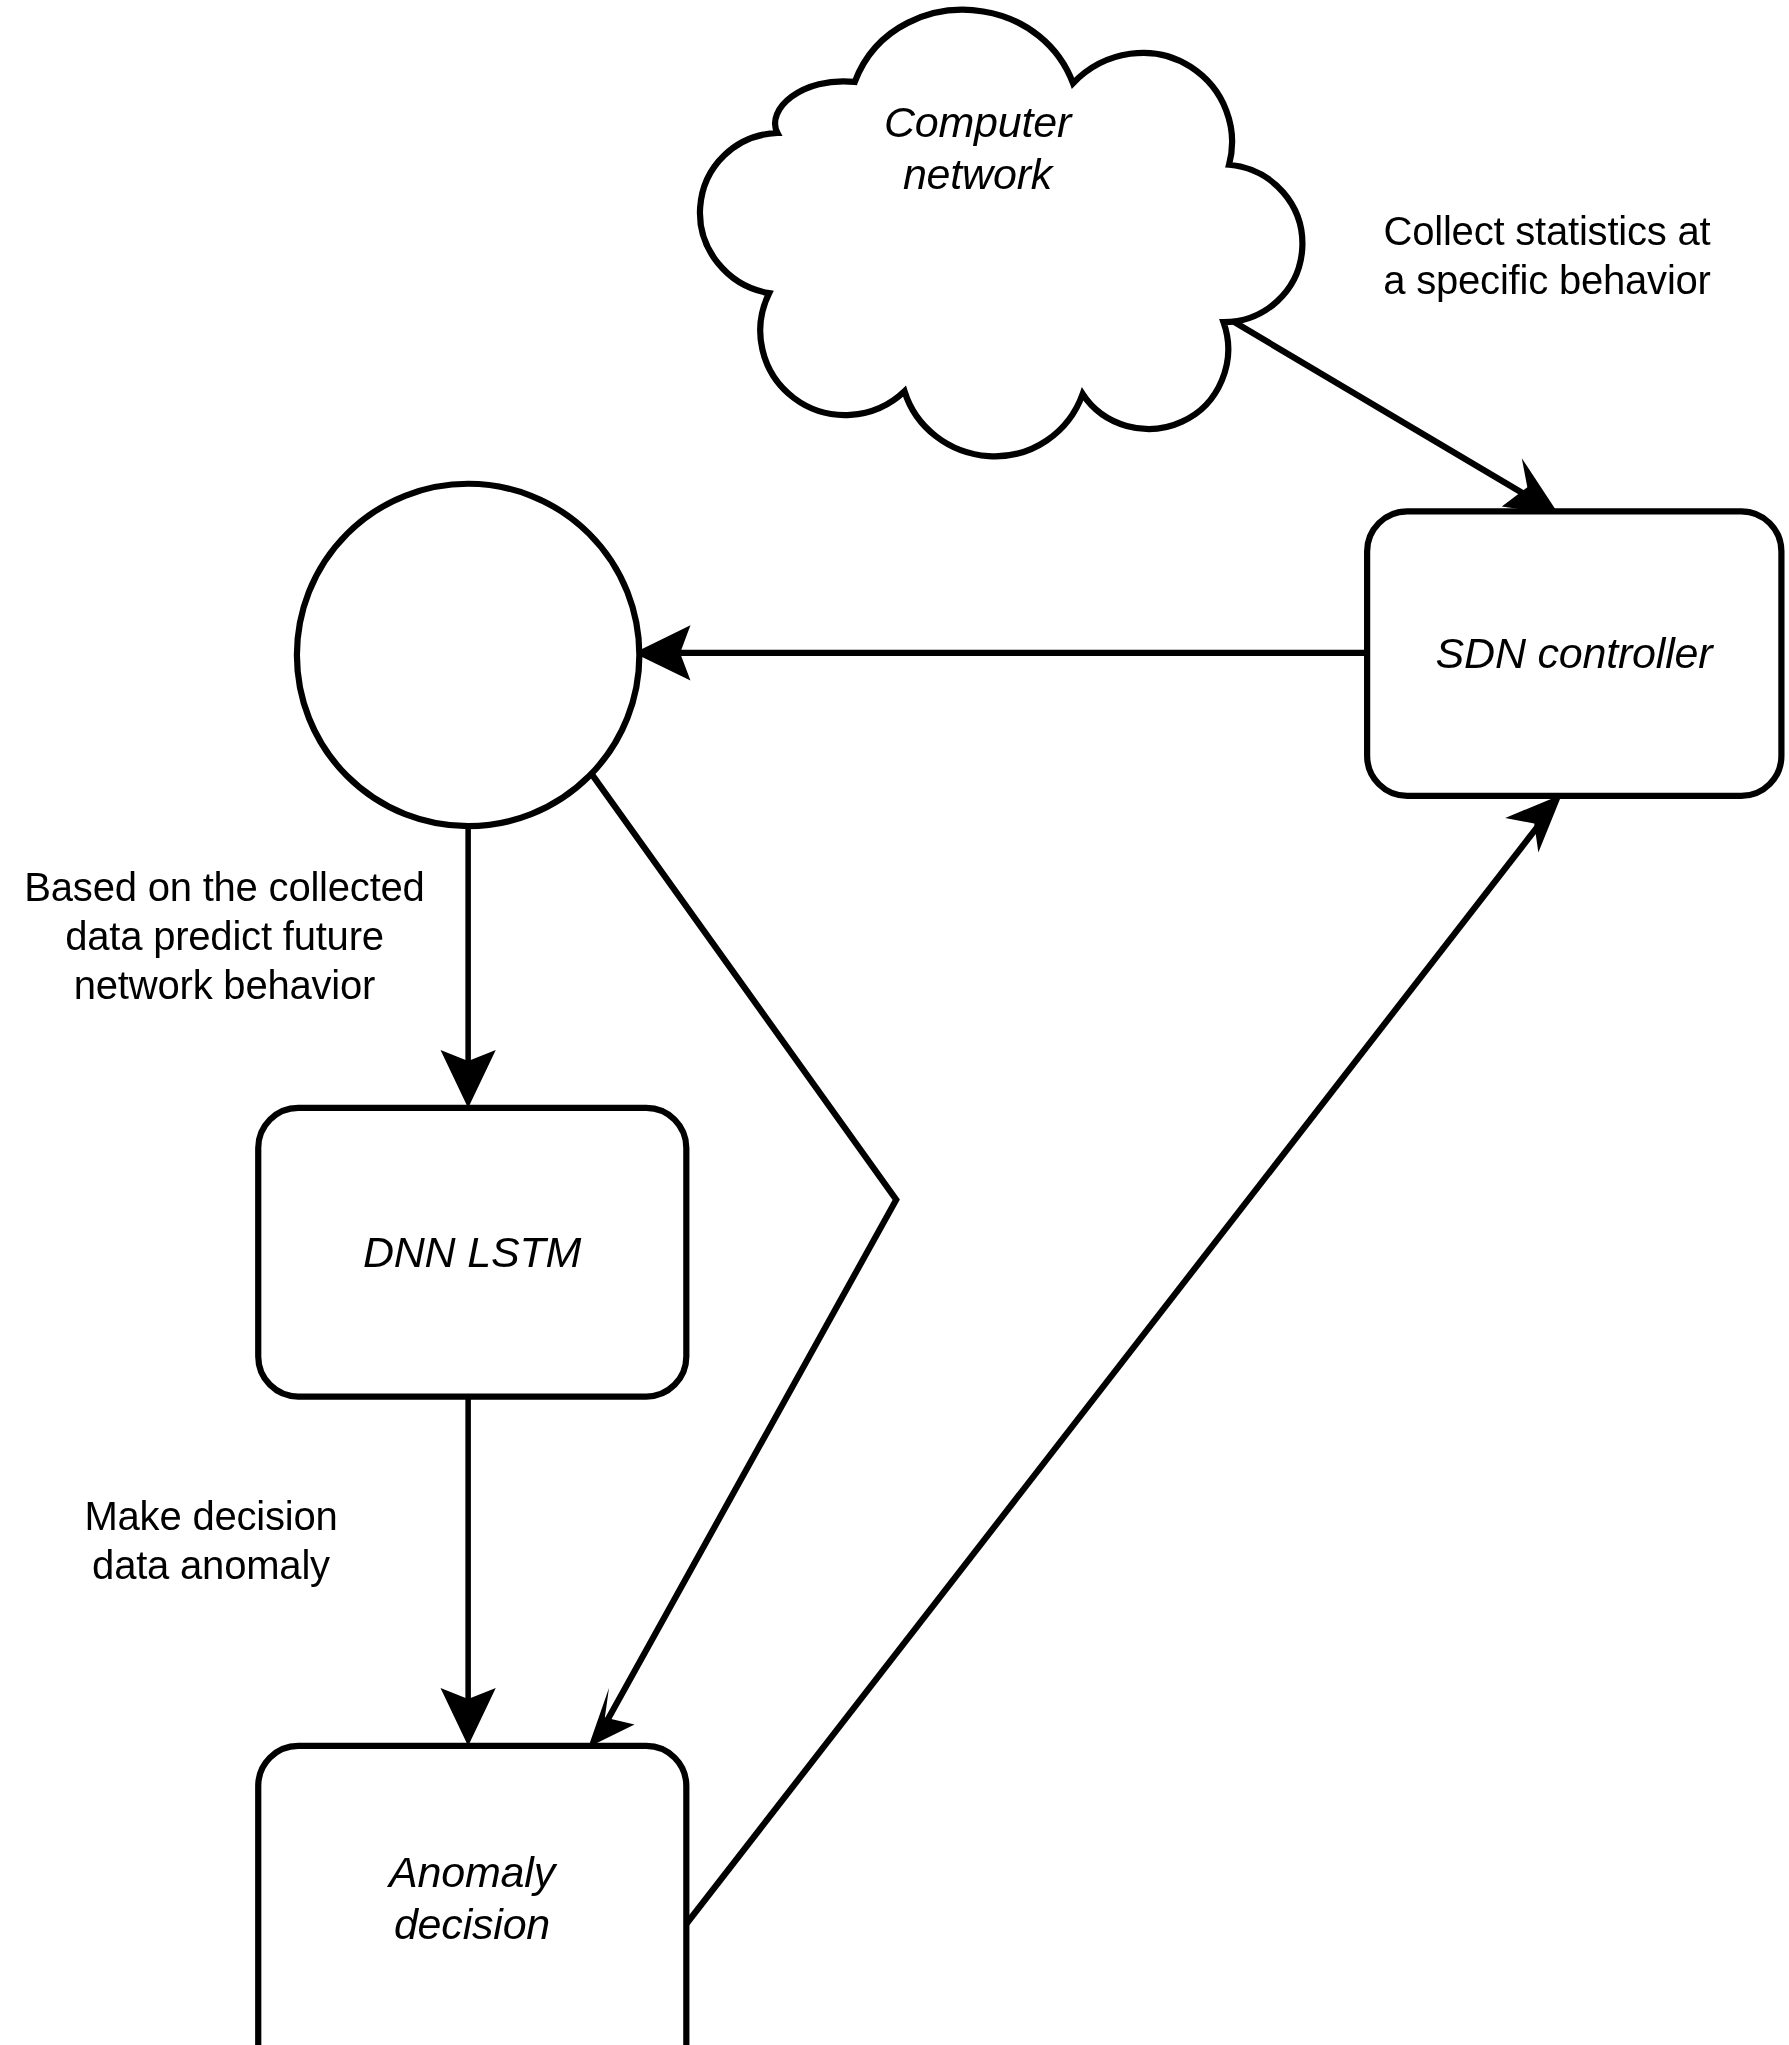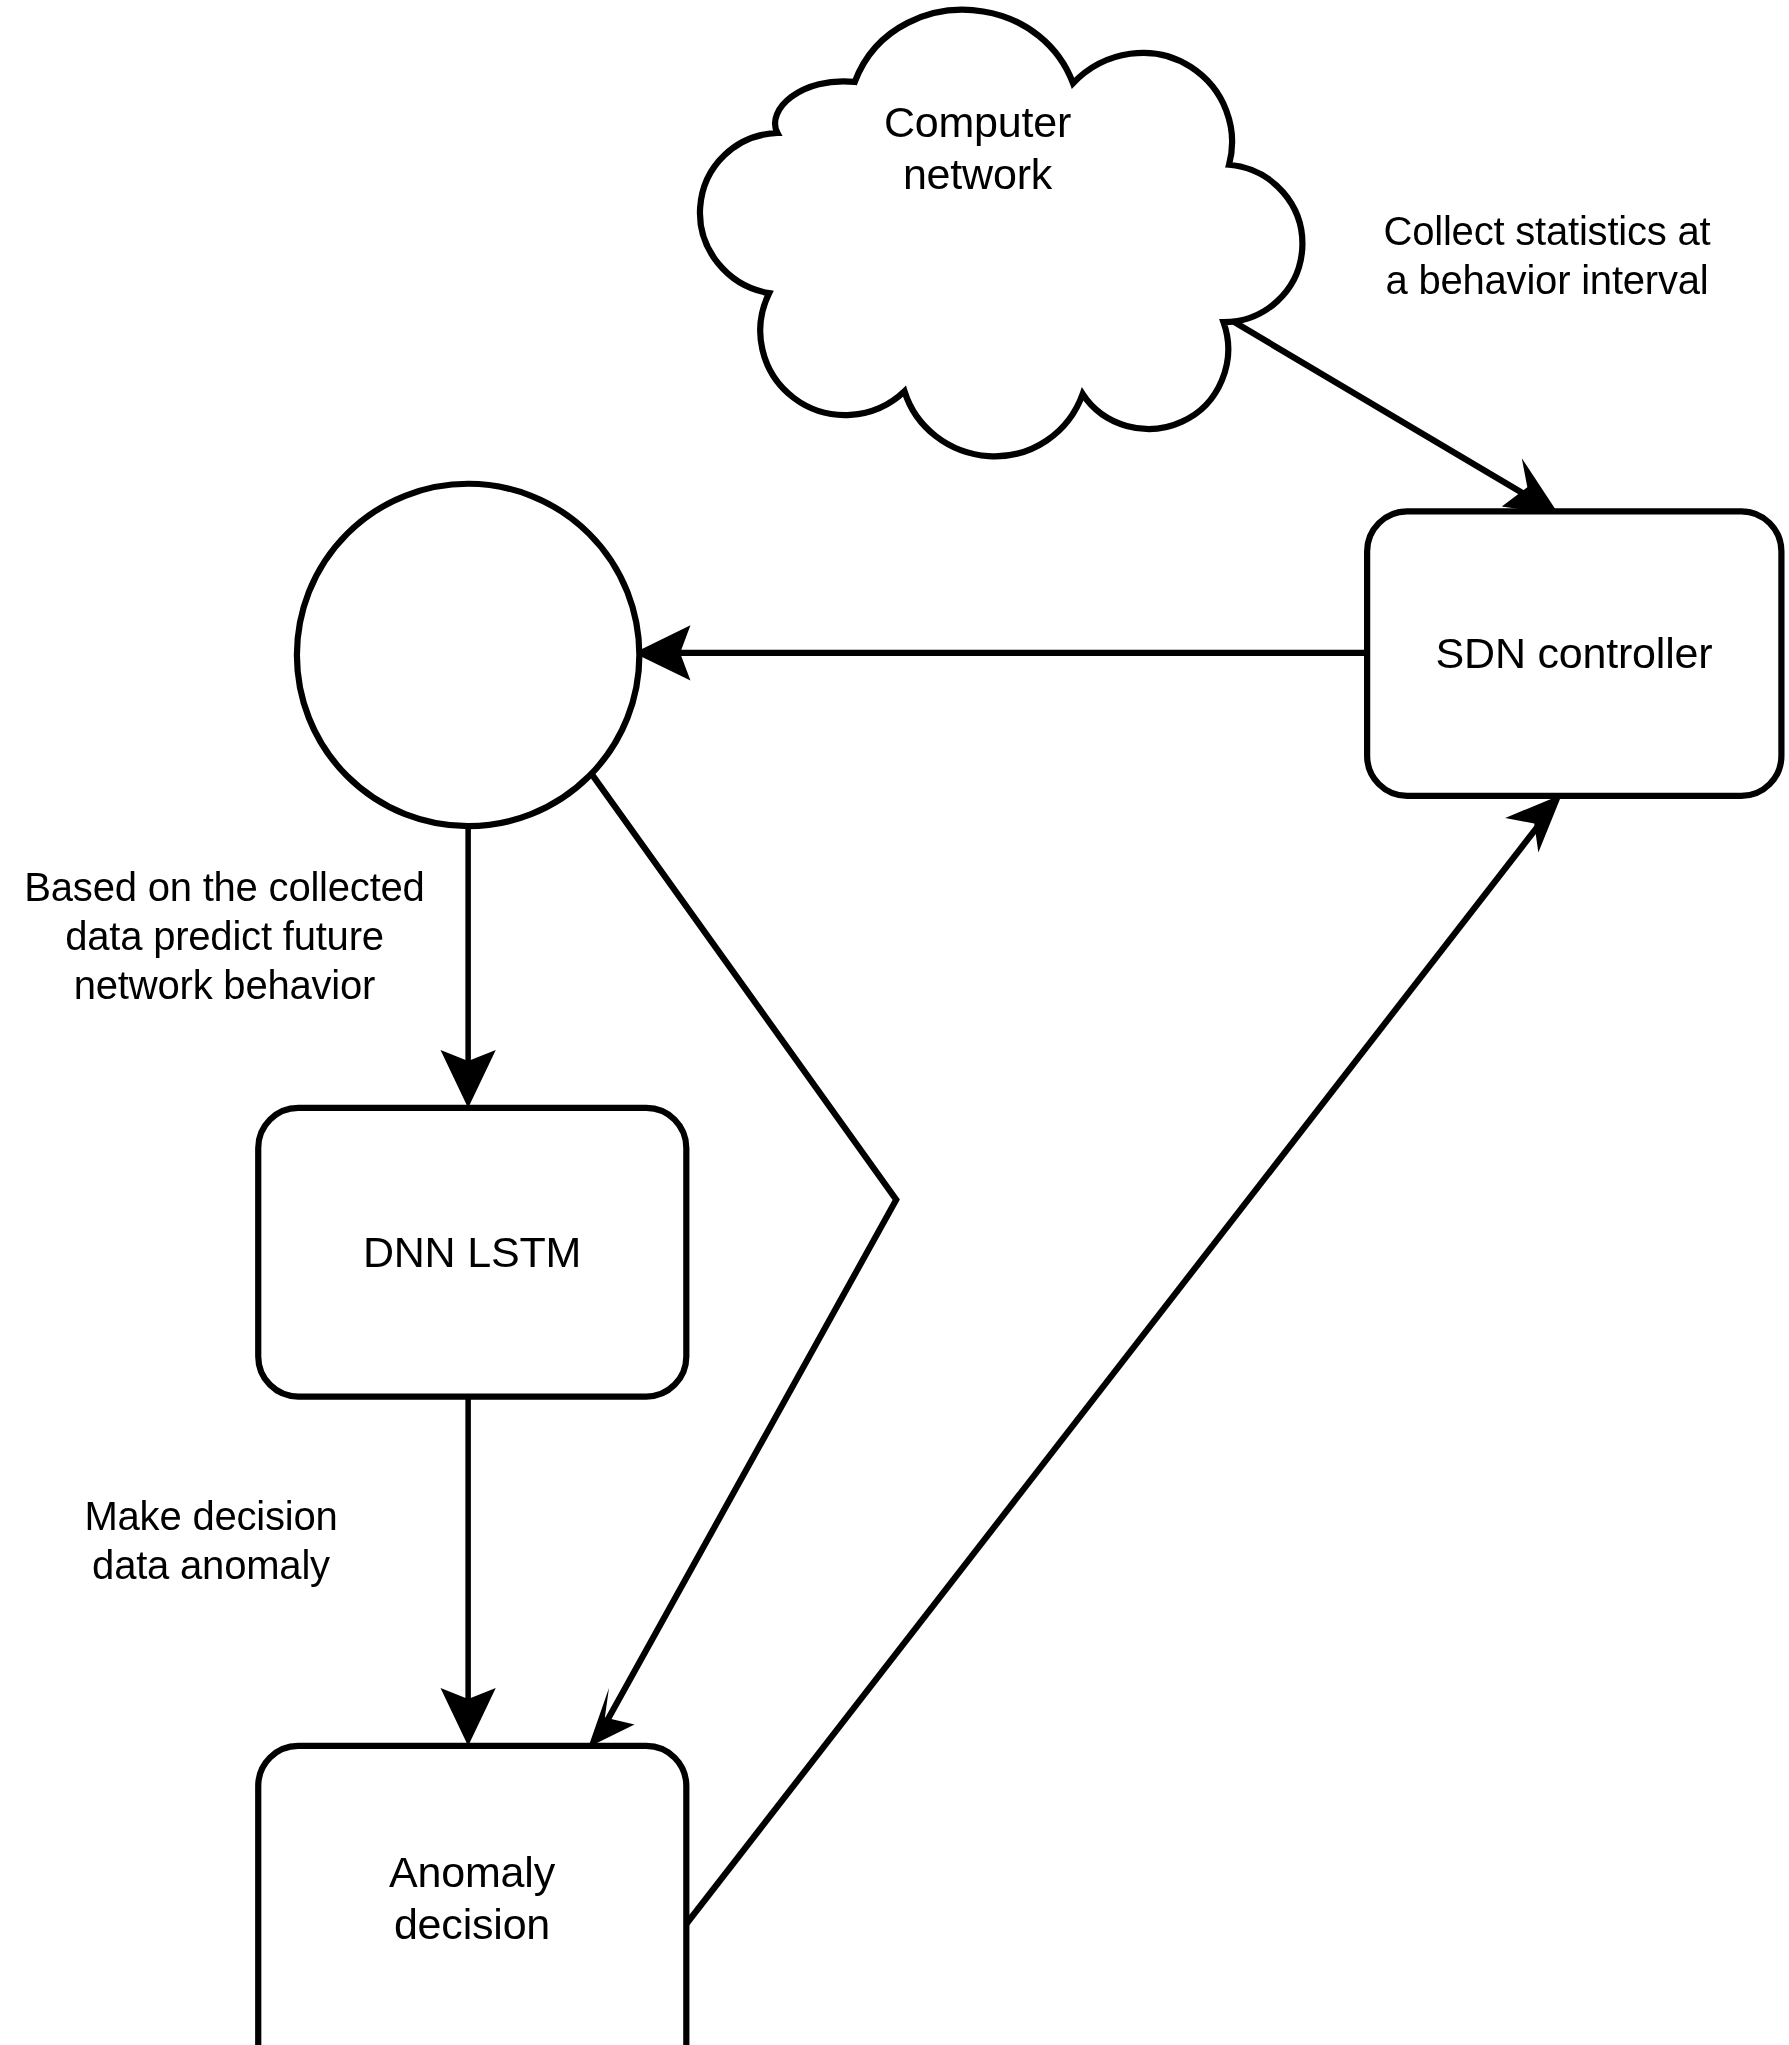--- a/index.html
+++ b/index.html
@@ -62,20 +62,21 @@
     text-align: center;
   }
   .edge-label {
     font-size: 40px;
   }
   .ta-center { text-align: center; }
   .centered-box {
     display: flex;
     align-items: center;
     justify-content: center;
+    font-style: italic;
   }
 </style>
 </head>
 <body>
 
 <div id="diagram-root">
 
   <svg class="canvas" viewBox="0 0 2591 2962" xmlns="http://www.w3.org/2000/svg">
 
     <g>
@@ -153,21 +154,21 @@
 
   <div class="node-label centered-box ta-center" style="left:1367px; top:511px; width:414px; height:285px;">SDN controller</div>
 
 
   <div class="node-label centered-box ta-center" style="left:258px; top:1108px; width:428px; height:289px;">DNN LSTM</div>
 
   <div class="node-label centered-box ta-center" style="left:258px; top:1746px; width:428px; height:304px;">Anomaly
 decision</div>
 
   <div class="edge-label ta-center" style="left:1333px; top:207px; width:428px;">Collect statistics at
-a behavior interval</div>
+a specific behavior</div>
 
 
   <div class="edge-label ta-center" style="left:7px; top:863px; width:435px;">Based on the collected
 data predict future
 network behavior</div>
 
 
   <div class="edge-label ta-center" style="left:59px; top:1492px; width:304px;">Make decision
 data anomaly</div>
 

